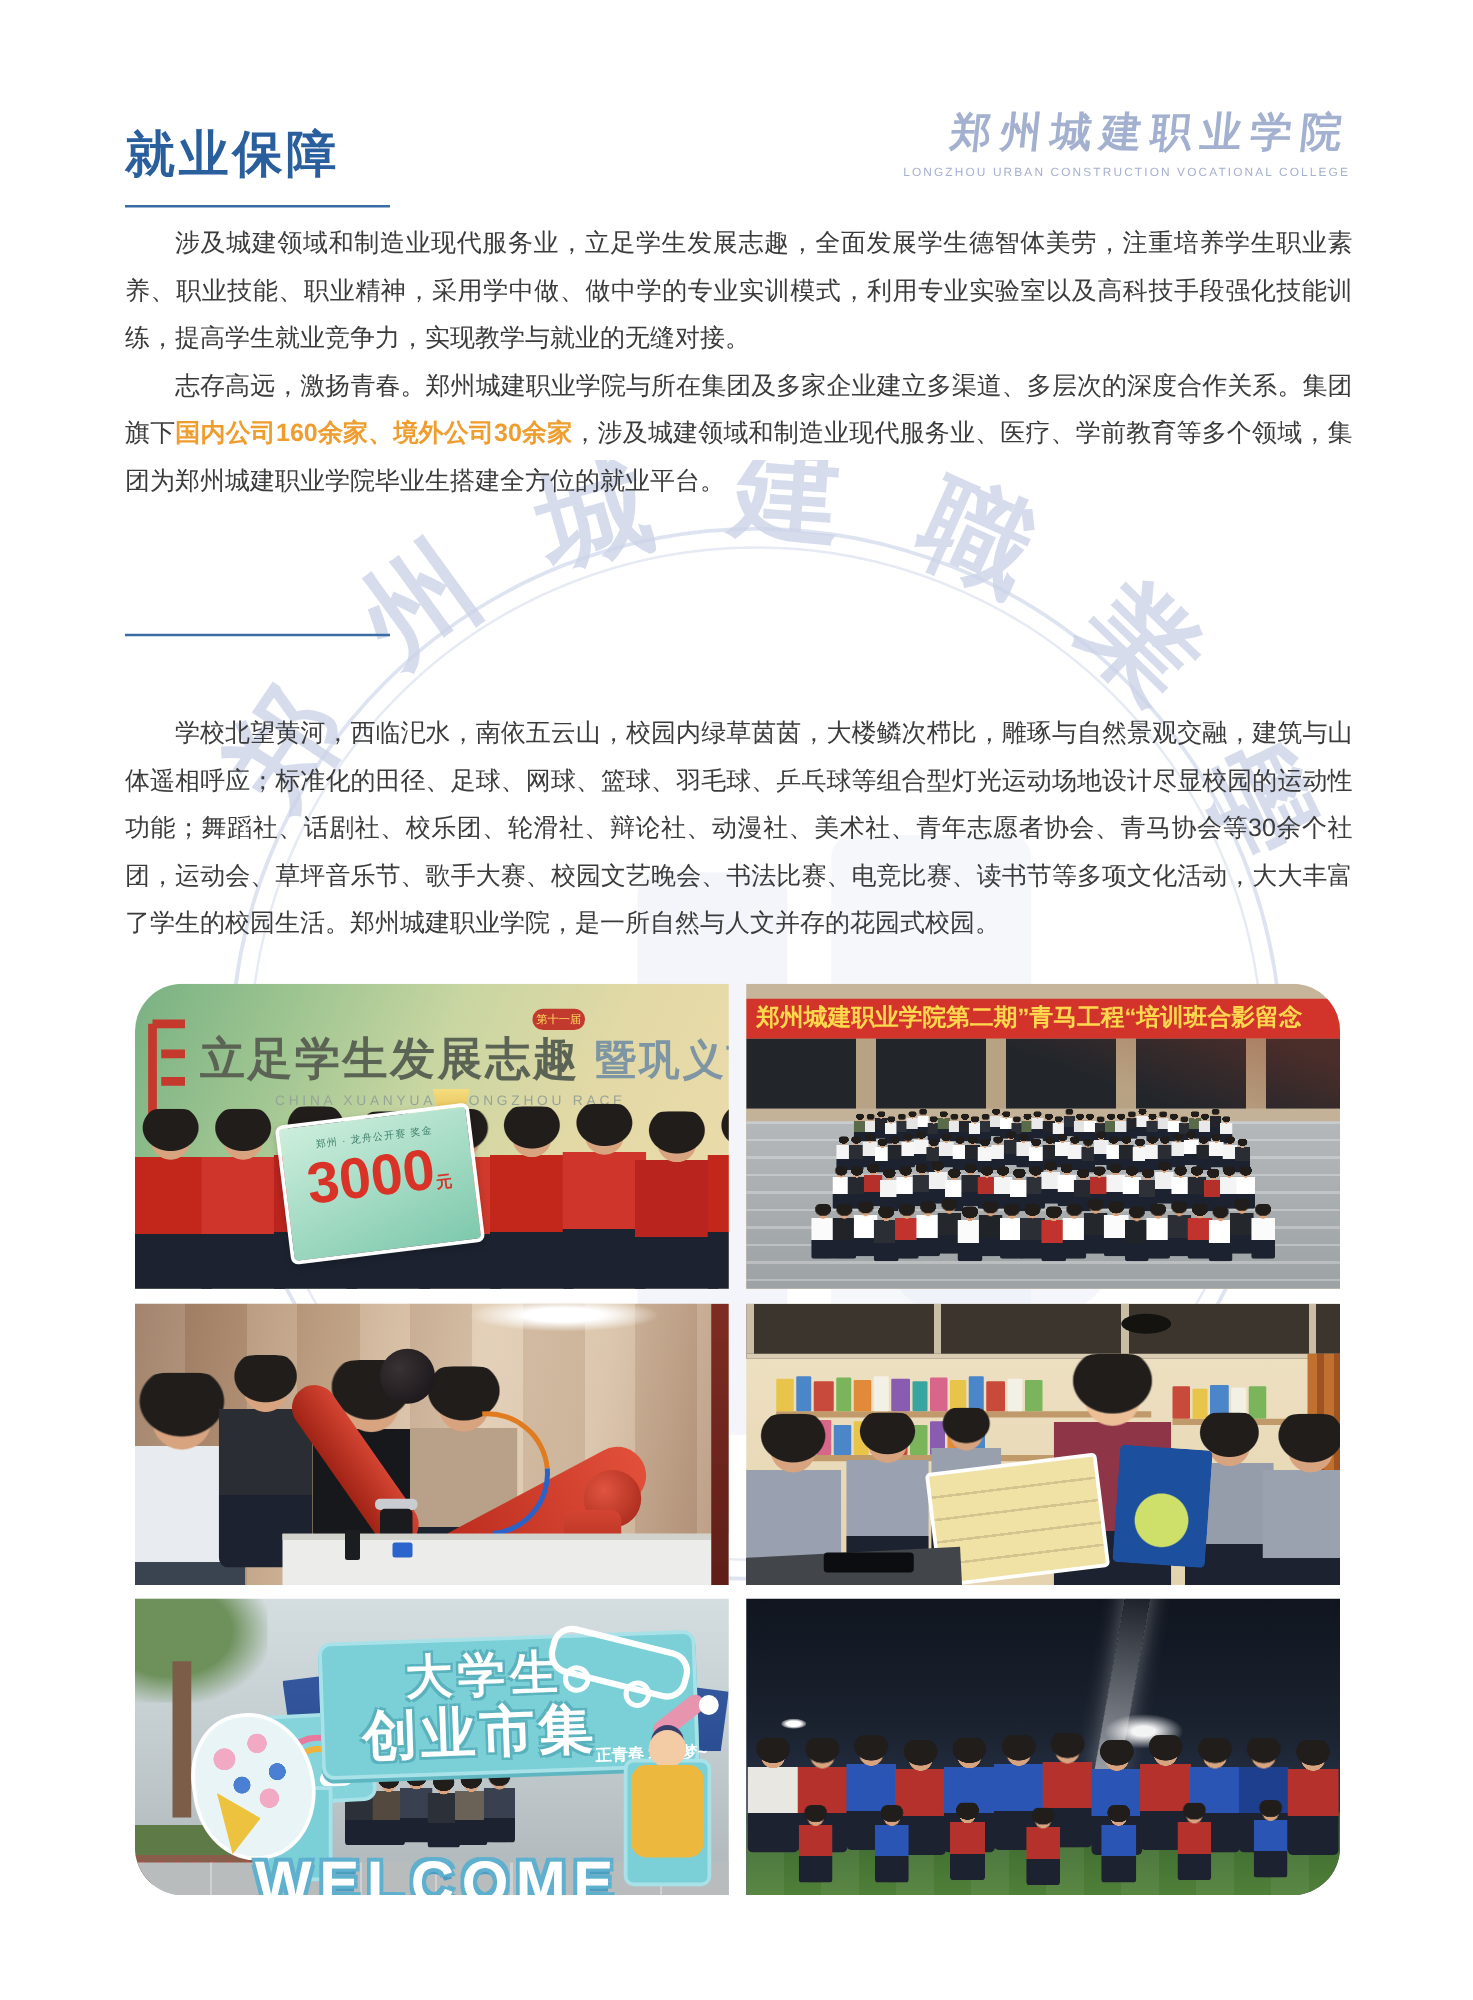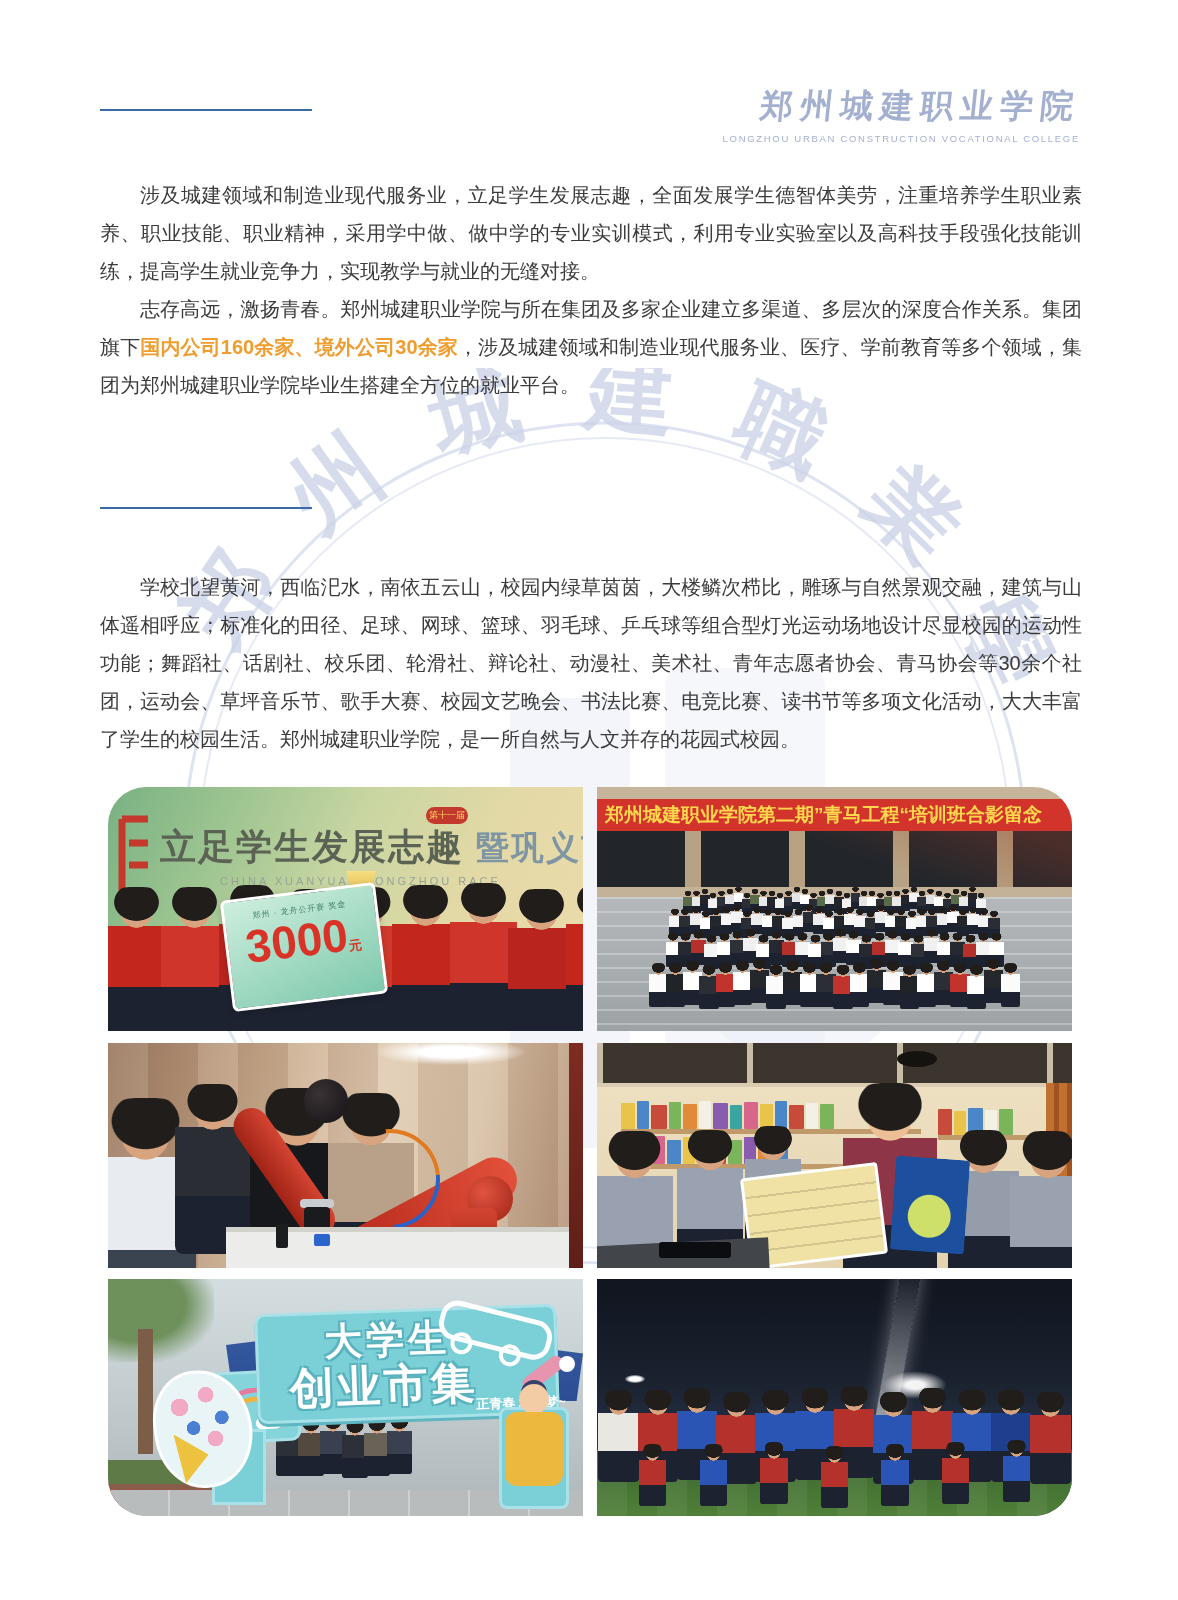--- a/index.html
+++ b/index.html
@@ -192,20 +192,21 @@
       <textPath href="#wm-arc" startOffset="5%">郑 州 城 建 職 業 學 院</textPath>
     </text>
   </svg>
 
   <div class="logo">
     <div class="logo-cn">郑州城建职业学院</div>
     <div class="logo-en">LONGZHOU URBAN CONSTRUCTION VOCATIONAL COLLEGE</div>
   </div>
 
   <div class="sec-title" style="top:96px;">
+    <h2>就业保障</h2>
     <div class="title-rule"></div>
   </div>
   <div class="textblock" style="top:176px;">
     <p>涉及城建领域和制造业现代服务业，立足学生发展志趣，全面发展学生德智体美劳，注重培养学生职业素养、职业技能、职业精神，采用学中做、做中学的专业实训模式，利用专业实验室以及高科技手段强化技能训练，提高学生就业竞争力，实现教学与就业的无缝对接。</p>
     <p><span>志存高远，激扬青春。郑州城建职业学院与所在集团及多家企业建立多渠道、多层次的深度合作关系。集团旗下</span><span class="hl">国内公司160余家、境外公司30余家</span><span>，涉及城建领域和制造业现代服务业、医疗、学前教育等多个领域，集团为郑州城建职业学院毕业生搭建全方位的就业平台。</span></p>
   </div>
 
   <div class="sec-title" style="top:494px;">
     <div class="title-rule"></div>
   </div>
@@ -485,20 +486,21 @@
       <div class="p5-pillarR"></div>
       <div class="p5-bouquet">
           <div class="p5-cone"></div>
         </div>
       <div class="p5-figure">
         <div class="arm"></div>
           <div class="hand"></div>
           <div class="head"></div>
           <div class="body"></div>
       </div>
+      <div class="p5-welcome">WELCOME</div>
     </div>
 
     <div class="photo p6">
       <div class="p6-beam"></div>
       <div class="p6-glow"></div>
       <div class="p6-distant"></div>
       <div class="p6-grass"></div>
       <div class="crowd p6-back">
           <span class="person" style="--h: 92px; --shirt: #e8e7e2;"></span>
           <span class="person" style="--h: 92px; --shirt: #b5322c;"></span>

